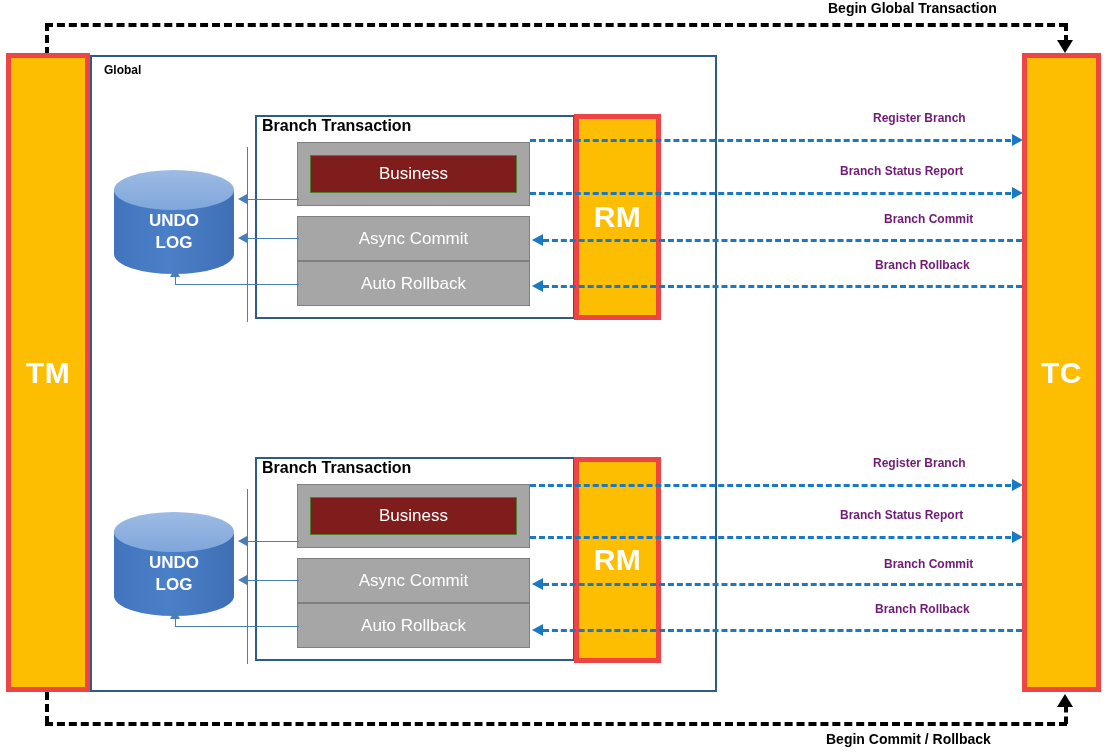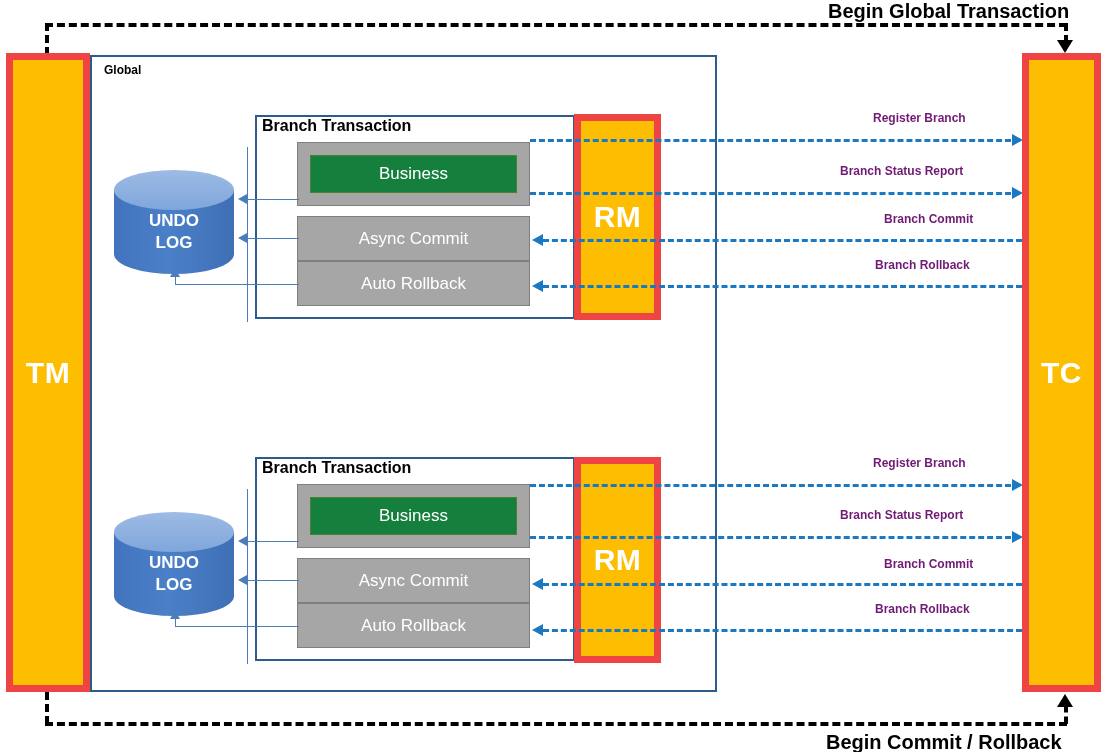--- a/index.html
+++ b/index.html
@@ -15,21 +15,21 @@
     width: 1113px;
     height: 752px;
     background: #ffffff;
     overflow: hidden;
   }
   .abs { position: absolute; }
 
   
   .actor-bar {
     background: #FDBE02;
-    border: 7px solid #ef4444;
+    border: 5px solid #ef4444;
     box-sizing: border-box;
     display: flex;
     align-items: center;
     justify-content: center;
     color: #ffffff;
     font-weight: bold;
     letter-spacing: 0.5px;
   }
   .actor-bar .actor-label {
     color: #ffffff;
@@ -90,21 +90,21 @@
     background: #A6A6A6;
     border: 1px solid #7F7F7F;
     box-sizing: border-box;
     display: flex;
     align-items: center;
     justify-content: center;
     color: #ffffff;
     font-size: 17px;
   }
   .green-box {
-    background: #15803d;
+    background: #7f1d1d;
     border: 1px solid #4F7F31;
     box-sizing: border-box;
     display: flex;
     align-items: center;
     justify-content: center;
     color: #ffffff;
     font-size: 17px;
   }
   
   #biz-panel-1   { left: 297px; top: 142px; width: 233px; height: 64px; }
@@ -184,21 +184,21 @@
     border-right: 8px solid transparent;
   }
   .blk-arrow-up {
     width: 0; height: 0;
     border-bottom: 13px solid #000000;
     border-left: 8px solid transparent;
     border-right: 8px solid transparent;
   }
   .blk-label {
     color: #000000;
-    font-size: 20px;
+    font-size: 14px;
     font-weight: bold;
     white-space: nowrap;
   }
 </style>
 </head>
 <body>
 
 <div id="canvas">
 
   <div class="abs blk-label" style="left:828px; top:0px;">Begin Global Transaction</div>

